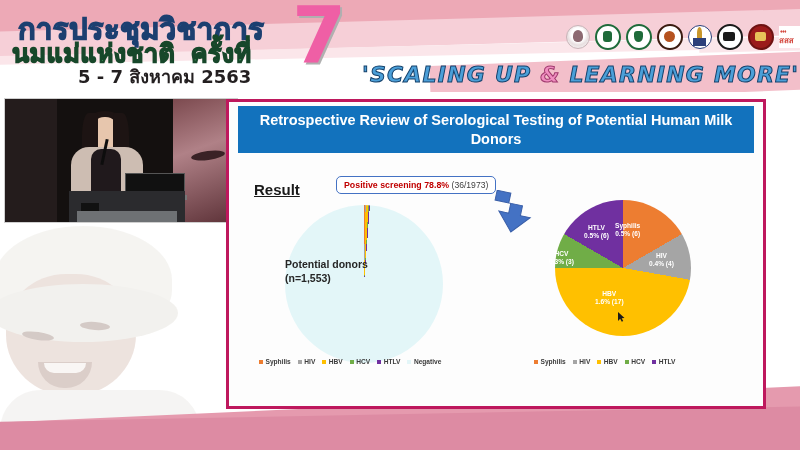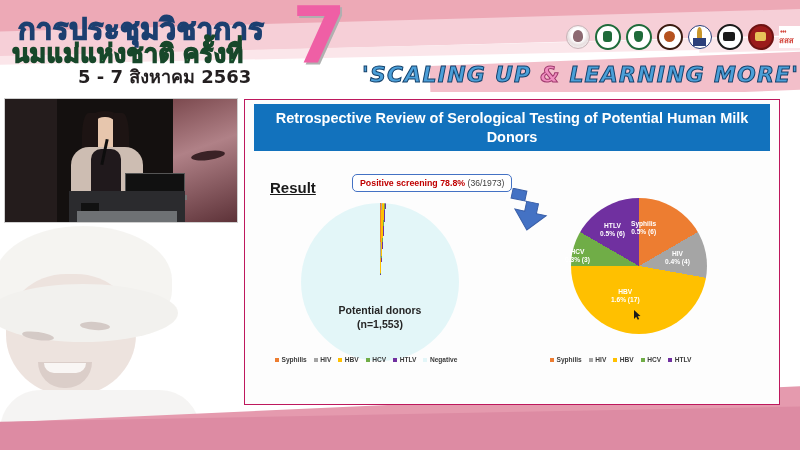--- a/index.html
+++ b/index.html
@@ -22,21 +22,21 @@
   .thai-1{
     position:absolute;left:18px;top:6px;width:262px;
     font-family:"DejaVu Sans", sans-serif;
     font-size:29px;font-weight:bold;letter-spacing:.5px;
     color:#2e8fd0;
     -webkit-text-stroke:1.4px #1c3f70;
     white-space:nowrap;
   }
   .thai-2{
     position:absolute;left:12px;top:33px;width:272px;
-    font-family:Liberation Sans, sans-serif;
+    font-family:Liberation Mono, monospace;
     font-size:25px;font-weight:bold;letter-spacing:.5px;
     color:#3aa65a;
     -webkit-text-stroke:1.4px #17472a;
     white-space:nowrap;
   }
   .thai-3{
     position:absolute;left:78px;top:62px;
     font-family:"DejaVu Sans", sans-serif;
     font-size:18px;font-weight:bold;color:#231f20;white-space:nowrap;
   }
@@ -94,22 +94,22 @@
   .b-eyeR{position:absolute;left:80px;top:100px;width:30px;height:8px;border-radius:50%;background:#9a8379;transform:rotate(4deg);}
   .b-mouth{position:absolute;left:38px;top:140px;width:54px;height:26px;border-radius:0 0 40px 40px;background:#ab8b80;}
   .b-teeth{position:absolute;left:44px;top:141px;width:42px;height:10px;border-radius:0 0 14px 14px;background:#f3ece7;}
   .b-cloth{position:absolute;left:0px;top:168px;width:200px;height:50px;border-radius:40px 40px 0 0;background:#e9e6e3;}
 
   .pink-band{position:absolute;left:-30px;top:404px;width:880px;height:70px;background:#e59aae;transform:rotate(-2.6deg);}
   .pink-band2{position:absolute;left:-30px;top:414px;width:880px;height:70px;background:#dd8ba3;transform:rotate(-1.1deg);}
 
   
   .slide{
-    position:absolute;left:244px;top:99px;width:534px;height:304px;
-    background:#fdfdfd;border:1px solid #be185d;overflow:hidden;
+    position:absolute;left:226px;top:99px;width:534px;height:304px;
+    background:#fdfdfd;border:3px solid #be185d;overflow:hidden;
   }
   .slide-title{
     position:absolute;left:9px;top:4px;width:516px;height:47px;
     background:#1272bd;color:#fff;
     display:flex;align-items:center;justify-content:center;text-align:center;
     font-size:14.5px;font-weight:bold;line-height:19px;padding:0 6px;box-sizing:border-box;
   }
   .result-label{
     position:absolute;left:25px;top:79px;font-size:15px;font-weight:bold;color:#1a1a1a;
     text-decoration:underline;
@@ -128,22 +128,22 @@
     position:absolute;left:56px;top:103px;width:158px;height:158px;border-radius:50%;
     background:conic-gradient(
       #ed7d31 0deg 0.72deg,
       #a5a5a5 0.72deg 1.2deg,
       #ffc000 1.2deg 3.24deg,
       #70ad47 3.24deg 3.6deg,
       #7030a0 3.6deg 4.32deg,
       #e3f6f8 4.32deg 360deg);
   }
   .pieL-lbl{
-    position:absolute;left:56px;top:155px;width:158px;text-align:center;
-    font-size:10.5px;font-weight:bold;color:#262626;line-height:14px;margin-top:48px;
+    position:absolute;left:56px;top:155px;width:158px;
+    font-size:10.5px;font-weight:bold;color:#262626;line-height:14px;
   }
 
   
   .pieR-title{
     position:absolute;left:312px;top:76px;width:210px;text-align:left;
     font-size:11px;font-weight:bold;color:#1a1a1a;
   }
   .pieR{
     position:absolute;left:326px;top:98px;width:136px;height:136px;border-radius:50%;
     background:conic-gradient(

